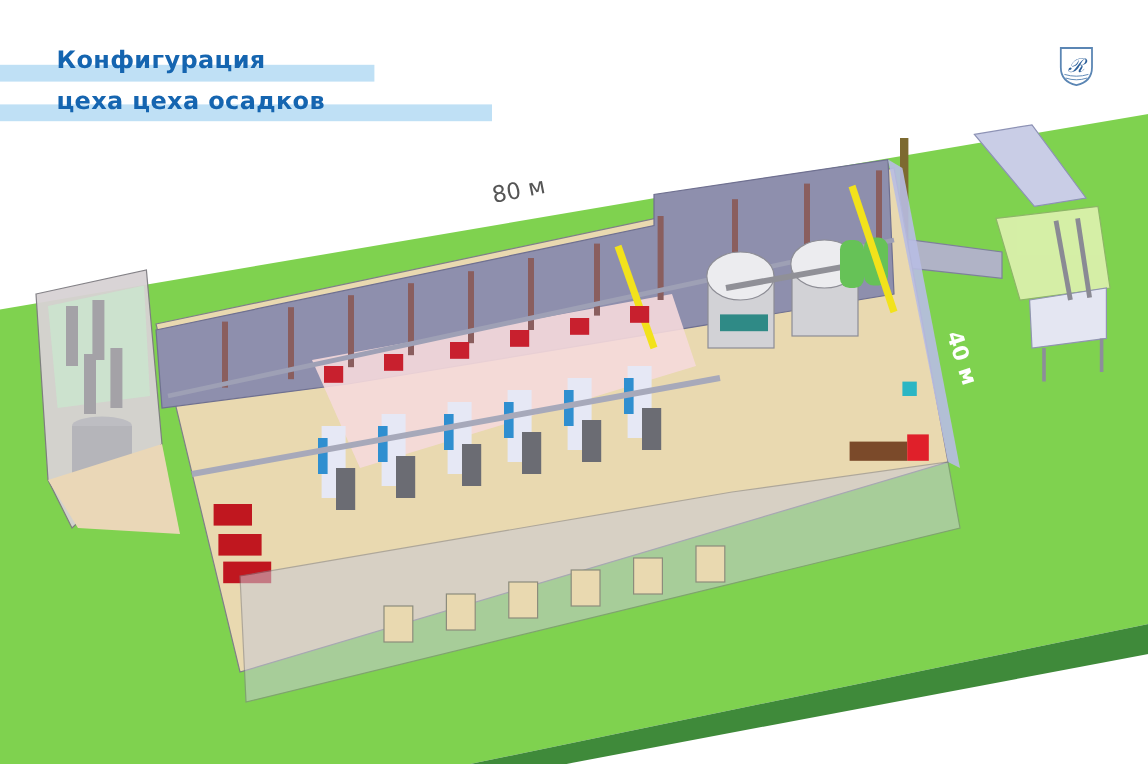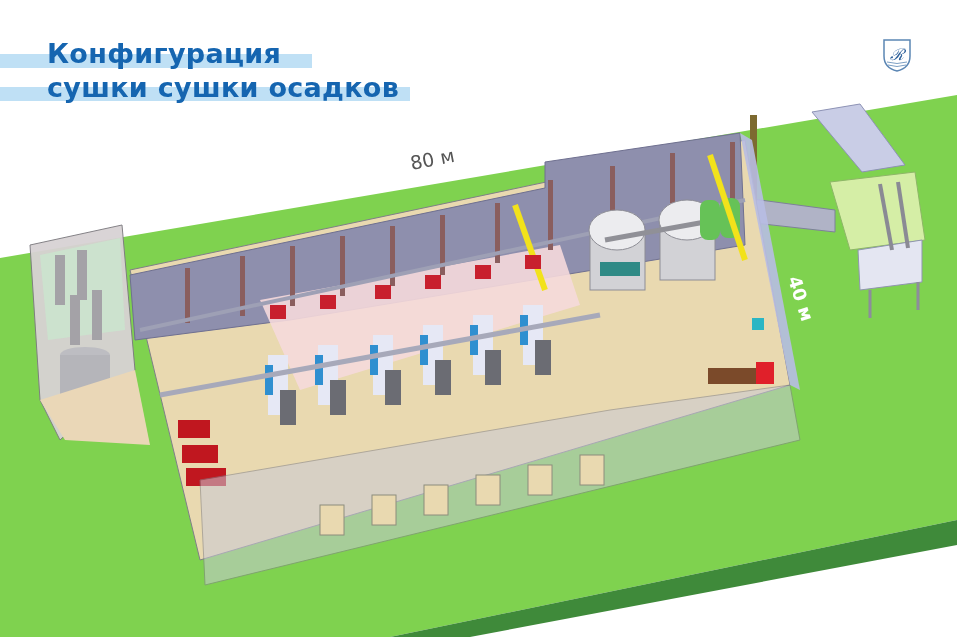--- a/index.html
+++ b/index.html
@@ -1,37 +1,37 @@
 <!DOCTYPE html>
 <html><head>
 <meta charset="utf-8">
 <style>
   html, body { margin: 0; padding: 0; background: #ffffff; }
   body { width: 957px; height: 637px; position: relative; overflow: hidden; font-family: "DejaVu Sans", sans-serif; }
   .title-block { position: absolute; left: 0; top: 38px; z-index: 5; }
   .title-line { position: relative; height: 34px; }
   .title-bar { position: absolute; left: 0; height: 14px; background: #bfe0f5; }
-  .title-text { position: absolute; left: 47px; top: 0; color: #1565b0; font-weight: bold; font-size: 27px; letter-spacing: 0.3px; white-space: nowrap; }
+  .title-text { position: absolute; left: 47px; top: 0; color: #1565b0; font-weight: bold; font-size: 20px; letter-spacing: 0.3px; white-space: nowrap; }
   .logo { position: absolute; left: 882px; top: 38px; width: 30px; height: 34px; z-index: 5; }
   .scene { position: absolute; left: 0; top: 0; width: 957px; height: 637px; }
   .dim-label { position: absolute; font-size: 19px; color: #555; z-index: 4; white-space: nowrap; }
   .dim-80 { left: 410px; top: 148px; transform: rotate(-11deg); }
   .dim-40 { left: 778px; top: 288px; color: #ffffff; font-weight: bold; transform: rotate(72deg); font-size: 18px; }
 </style>
 </head>
 <body>
 
 <div class="title-block">
   <div class="title-line">
     <div class="title-bar" style="top:16px;width:312px;"></div>
     <div class="title-text">Конфигурация</div>
   </div>
   <div class="title-line">
     <div class="title-bar" style="top:15px;width:410px;"></div>
-    <div class="title-text">сушки сушки осадков</div>
+    <div class="title-text">цеха цеха осадков</div>
   </div>
 </div>
 
 <svg class="logo" viewBox="0 0 30 34">
   <path d="M2 2 H28 V18 Q28 30 15 33 Q2 30 2 18 Z" fill="#fff" stroke="#5b86b4" stroke-width="1.5"></path>
   <text x="15" y="22" font-family="DejaVu Serif, serif" font-style="italic" font-size="16" fill="#2b5f9a" text-anchor="middle">ℛ</text>
   <path d="M5 24 Q15 27 25 24" fill="none" stroke="#5b86b4" stroke-width="0.8"></path>
   <path d="M6 27 Q15 30 24 27" fill="none" stroke="#5b86b4" stroke-width="0.8"></path>
 </svg>
 

